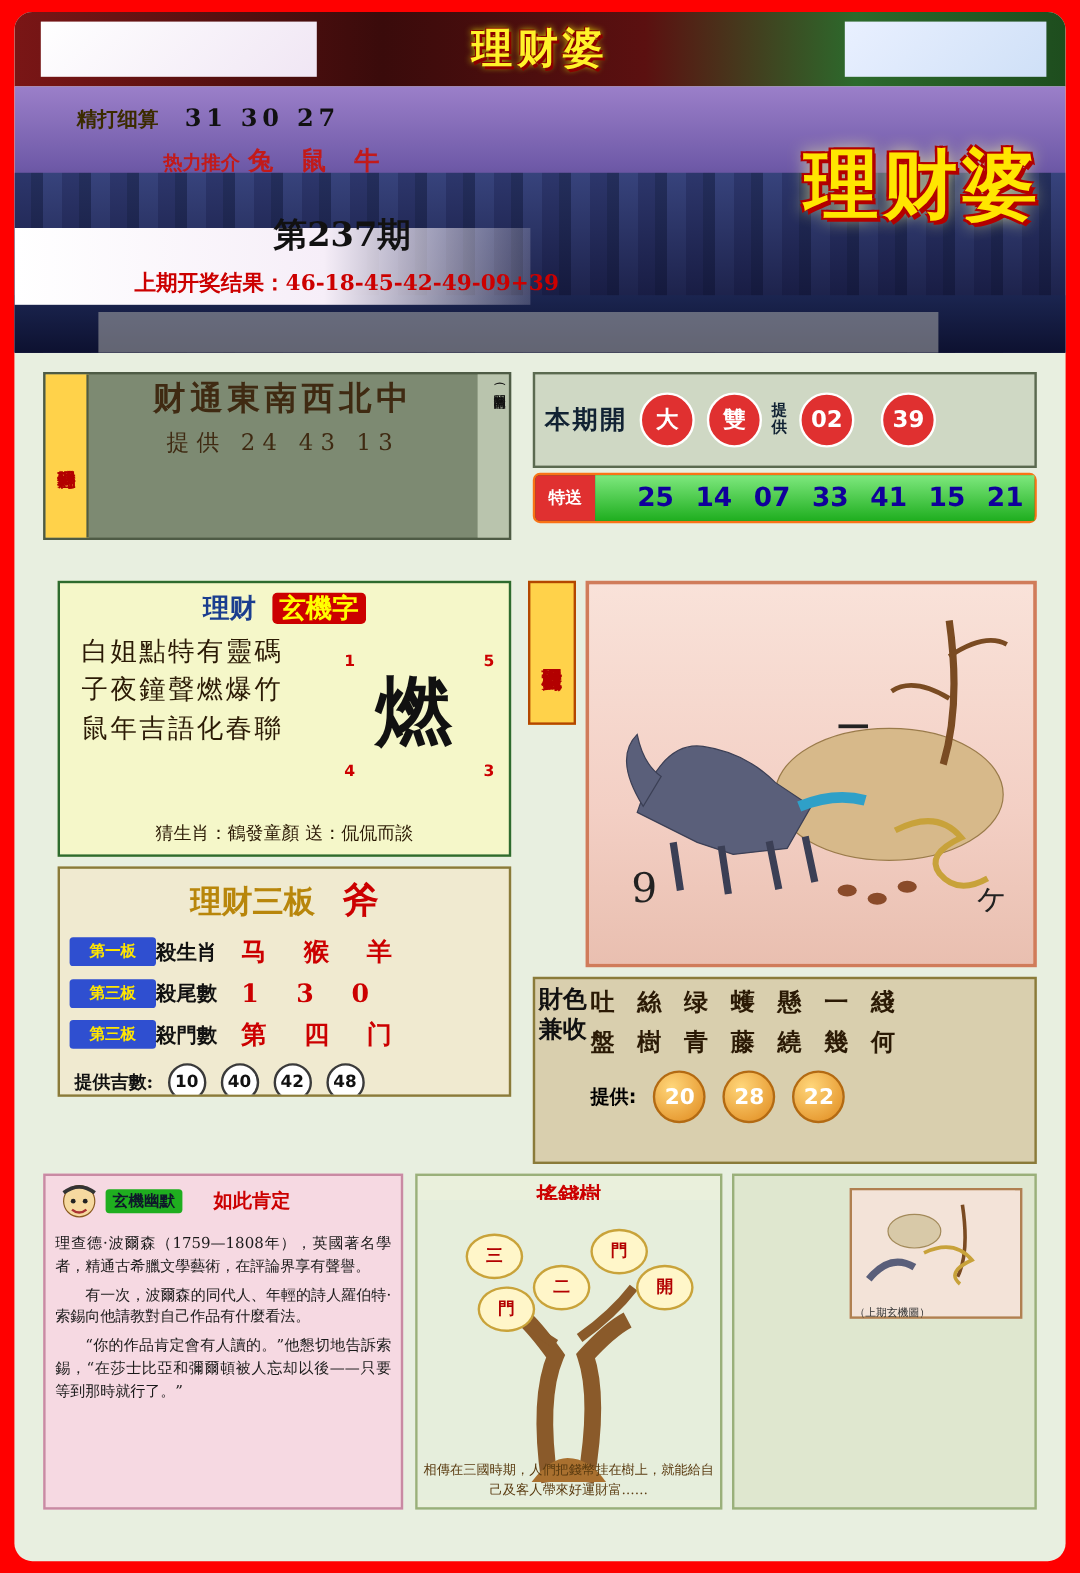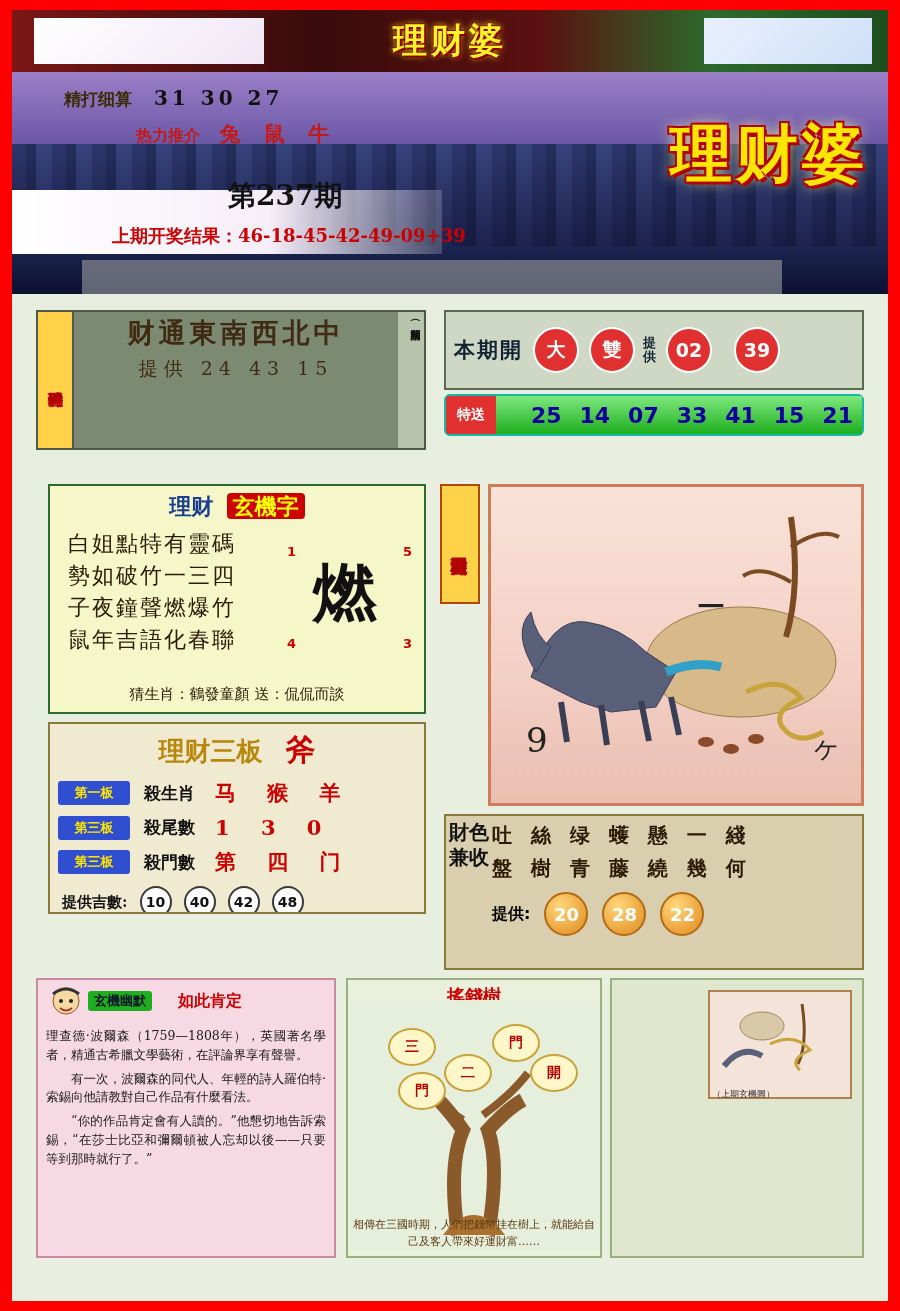--- a/index.html
+++ b/index.html
@@ -1,37 +1,37 @@
 <!DOCTYPE html>
 <html><head>
 <meta charset="utf-8">
 <style>
   html,body{margin:0;padding:0;background:#ffffff;}
   body{width:900px;height:1311px;font-family:"DejaVu Sans","Liberation Sans",sans-serif;overflow:hidden;}
   .page{position:relative;width:900px;height:1311px;background:#ff0000;box-sizing:border-box;padding:10px 12px;}
-  .sheet{position:relative;width:876px;height:1291px;background:#e8efe0;overflow:hidden;}
+  .sheet{position:relative;width:876px;height:1291px;background:#e8efe0;overflow:hidden;border-radius:15px;}
 
   
   .banner{position:relative;height:62px;background:linear-gradient(90deg,#7a1616 0%,#3a0b0b 35%,#5b1010 60%,#2c6a2c 80%,#1e4d1e 100%);overflow:hidden;}
   .banner .leftbox{position:absolute;left:22px;top:8px;width:230px;height:46px;background:linear-gradient(135deg,#ffffff,#f0e6f4);}
   .banner .rightbox{position:absolute;right:16px;top:8px;width:168px;height:46px;background:linear-gradient(135deg,#e9f0ff,#cfe0f7);}
   .banner .title{position:absolute;left:0;right:0;top:8px;text-align:center;font-size:34px;font-weight:bold;color:#fff32a;
      font-family:"DejaVu Serif","Liberation Serif",serif;text-shadow:2px 2px 0 #8b0000,-1px -1px 0 #8b0000,0 0 6px #ff0;letter-spacing:4px;}
 
   
   .hero{position:relative;height:222px;background:linear-gradient(180deg,#9b7fc9 0%,#6f5aa8 30%,#2b2150 70%,#1d1640 100%);overflow:hidden;}
   .hero .skyline{position:absolute;left:0;right:0;bottom:0;height:150px;
      background:linear-gradient(180deg,rgba(40,40,110,.2),rgba(10,10,40,.85)),
      repeating-linear-gradient(90deg,#2e3a6b 0 14px,#233057 14px 24px,#3b4a80 24px 40px);}
   .hero .water{position:absolute;left:0;right:0;bottom:0;height:48px;background:linear-gradient(180deg,#1b2550,#0d1130);}
   .hero .whitestrip{position:absolute;left:0;top:118px;width:430px;height:64px;background:linear-gradient(90deg,#ffffff 0%,#f6eef8 60%,rgba(246,238,248,.2) 100%);}
   .hero .row1{position:absolute;left:52px;top:14px;font-size:17px;font-weight:bold;color:#3b2b00;font-family:"DejaVu Serif",serif;}
   .hero .row1 .nums{color:#111;margin-left:16px;letter-spacing:4px;font-size:20px;}
   .hero .row2{position:absolute;left:124px;top:48px;font-size:16px;font-weight:bold;color:#c21a1a;font-family:"DejaVu Serif",serif;}
-  .hero .row2 .zodiac{color:#c21a1a;font-size:21px;margin-left:14px;letter-spacing:8px;}
+  .hero .row2 .zodiac{color:#c21a1a;font-size:21px;margin-left:1px;letter-spacing:8px;}
   .hero .issue{position:absolute;left:180px;top:105px;font-size:28px;font-weight:bold;color:#111;font-family:"DejaVu Serif",serif;margin-left:36px;}
   .hero .prev{position:absolute;left:100px;top:152px;font-size:18px;font-weight:bold;color:#cc0000;font-family:"DejaVu Serif",serif;}
   .hero .bigtitle{position:absolute;right:20px;top:40px;font-size:62px;font-weight:bold;color:#ffe600;letter-spacing:4px;
      font-family:"DejaVu Serif",serif;text-shadow:3px 3px 0 #b30000,-2px -2px 0 #b30000,2px -2px 0 #b30000,-2px 2px 0 #b30000,0 0 14px #ff9;}
   .hero .graybar{position:absolute;left:70px;bottom:0;width:700px;height:34px;background:rgba(170,170,170,.55);}
 
   
   .sect{position:absolute;box-sizing:border-box;}
   .vlabel{writing-mode:vertical-rl;text-orientation:upright;font-weight:bold;font-family:"DejaVu Serif",serif;}
 
@@ -41,21 +41,21 @@
   .special .poem{flex:1;padding:4px 6px;color:#3f2a12;font-family:"DejaVu Serif",serif;text-align:center;}
   .special .p1{font-size:27px;font-weight:bold;letter-spacing:4px;line-height:1.25;}
   .special .p2{font-size:19px;margin-top:6px;letter-spacing:6px;}
   .special .note{width:22px;font-size:10px;color:#111;writing-mode:vertical-rl;padding:6px 2px;background:#b9c4ad;}
 
   .openbox{left:432px;top:300px;width:420px;height:80px;background:#cfd8c4;border:2px solid #5b6a50;display:flex;align-items:center;padding:0 8px;}
   .openbox .t{font-size:21px;font-weight:bold;color:#123;font-family:"DejaVu Serif",serif;letter-spacing:2px;}
   .circ{width:42px;height:42px;border-radius:50%;display:flex;align-items:center;justify-content:center;font-size:19px;font-weight:bold;color:#fff;margin-left:10px;border:2px solid #fff;}
   .openbox .gx{font-size:13px;line-height:1.05;color:#123;margin-left:8px;font-weight:bold;}
 
-  .songbar{left:432px;top:384px;width:420px;height:42px;background:#1f7a1f;border:2px solid #14b8a6;border-radius:6px;display:flex;align-items:center;}
+  .songbar{left:432px;top:384px;width:420px;height:42px;background:#1f7a1f;border:2px solid #f97316;border-radius:6px;display:flex;align-items:center;}
   .songbar .tag{width:50px;height:100%;background:#e03030;color:#fff;font-size:14px;font-weight:bold;display:flex;align-items:center;justify-content:center;border-radius:4px 0 0 4px;}
   .songbar .nums{flex:1;display:flex;justify-content:space-around;align-items:center;background:linear-gradient(180deg,#7ee87e,#1fae1f);height:100%;padding-left:26px;}
   .songbar .nums span{font-size:22px;font-weight:bold;color:#10009b;font-family:"DejaVu Sans",sans-serif;}
 
   
   .riddle{left:36px;top:474px;width:378px;height:230px;background:#f5f7c9;border:2px solid #2e6b2e;}
   .riddle .head{text-align:center;padding-top:6px;font-size:22px;font-weight:bold;font-family:"DejaVu Serif",serif;color:#1a3d8f;}
   .riddle .head .b{background:#c00;color:#ff0;padding:0 6px;border-radius:4px;margin-left:6px;}
   .riddle .lines{margin-top:6px;padding-left:18px;font-size:22px;line-height:1.45;font-family:"DejaVu Serif",serif;color:#2b1a05;letter-spacing:2px;width:235px;}
   .riddle .glyph{position:absolute;right:14px;top:52px;width:130px;height:110px;font-size:64px;font-weight:bold;color:#111;
@@ -67,21 +67,21 @@
   .piclabel{left:428px;top:474px;width:40px;height:120px;background:#ffd24a;border:2px solid #b34700;color:#b30000;font-size:17px;
      display:flex;align-items:center;justify-content:center;}
   .picbox{left:476px;top:474px;width:376px;height:322px;background:#f7d9d2;border:3px solid #d07c5a;overflow:hidden;}
   .picbox .sky{position:absolute;left:0;right:0;top:0;height:100%;background:linear-gradient(180deg,#f9e2d9 0%,#f3cfc4 60%,#e9bfb0 100%);}
 
   
   .boards{left:36px;top:712px;width:378px;height:192px;background:#f0ead0;border:2px solid #8a7b3a;overflow:hidden;}
   .boards .bhead{text-align:center;padding-top:6px;font-size:26px;font-weight:bold;color:#c00;font-family:"DejaVu Serif",serif;}
   .boards .row{display:flex;align-items:center;margin:8px 0 0 8px;}
   .boards .tag{width:72px;height:24px;background:#2f4fd0;color:#ffe600;font-size:13px;font-weight:bold;display:flex;align-items:center;justify-content:center;border-radius:3px;}
-  .boards .k{font-size:17px;font-weight:bold;color:#111;margin-left:14px;font-family:"DejaVu Serif",serif;}
+  .boards .k{font-size:17px;font-weight:bold;color:#111;margin-left:0;font-family:"DejaVu Serif",serif;}
   .boards .v{font-size:21px;font-weight:bold;color:#c00;margin-left:20px;letter-spacing:12px;font-family:"DejaVu Serif",serif;}
   .boards .lucky{display:flex;align-items:center;margin:10px 0 0 12px;}
   .boards .lucky .lb{font-size:15px;font-weight:bold;color:#111;font-family:"DejaVu Serif",serif;}
   .ball{width:28px;height:28px;border-radius:50%;background:#fff;border:2px solid #3a3a3a;color:#111;font-size:14px;font-weight:bold;
      display:flex;align-items:center;justify-content:center;margin-left:12px;}
 
   
   .couplet{left:432px;top:804px;width:420px;height:156px;background:#d9cfae;border:2px solid #8a7b3a;display:flex;}
   .couplet .side{width:46px;text-align:center;font-size:20px;font-weight:bold;color:#111;padding-top:4px;font-family:"DejaVu Serif",serif;line-height:1.25;}
   .couplet .body{flex:1;}
@@ -136,21 +136,21 @@
     </div>
     <div class="issue">第237期</div>
     <div class="prev">上期开奖结果：46-18-45-42-49-09+39</div>
     <div class="bigtitle">理财婆</div>
   </div>
 
   <div class="sect special">
     <div class="lbl vlabel">理财特码诗</div>
     <div class="poem">
       <div class="p1">财通東南西北中</div>
-      <div class="p2">提供  24   43   15</div>
+      <div class="p2">提供  24   43   13</div>
     </div>
     <div class="note">(請刮開塗層觀閱</div>
   </div>
 
   <div class="sect openbox">
     <div class="t">本期開</div>
     <div class="circ" style="background:#e03030">大</div>
     <div class="circ" style="background:#e03030">雙</div>
     <div class="gx">
       <div>提</div>
@@ -173,21 +173,20 @@
     </div>
   </div>
 
   <div class="sect riddle">
     <div class="head">
       <span>理财</span>
       <span class="b">玄機字</span>
     </div>
     <div class="lines">
       <div>白姐點特有靈碼</div>
-      <div>勢如破竹一三四</div>
       <div>子夜鐘聲燃爆竹</div>
       <div>鼠年吉語化春聯</div>
     </div>
     <div class="glyph">燃</div>
     <div class="cn" style="right:128px;top:58px">1</div>
     <div class="cn" style="right:12px;top:58px">5</div>
     <div class="cn" style="right:128px;top:150px">4</div>
     <div class="cn" style="right:12px;top:150px">3</div>
     <div class="foot">猜生肖：鶴發童顏    送：侃侃而談</div>
   </div>

